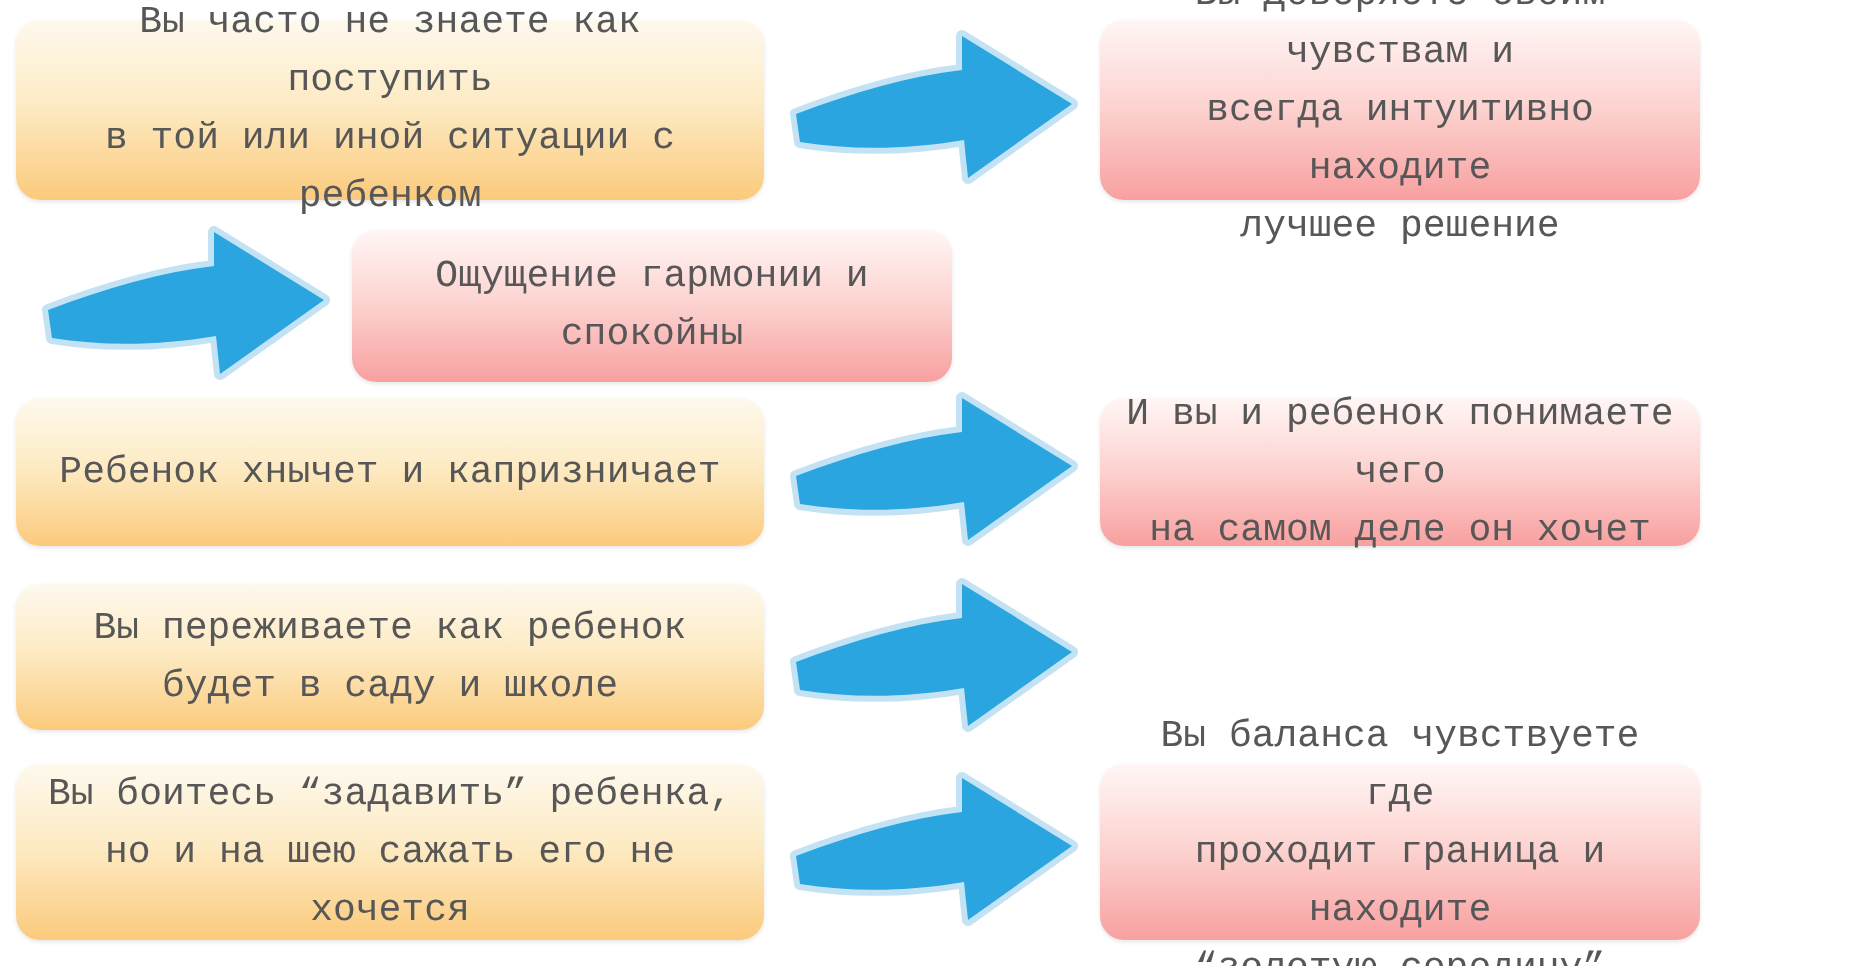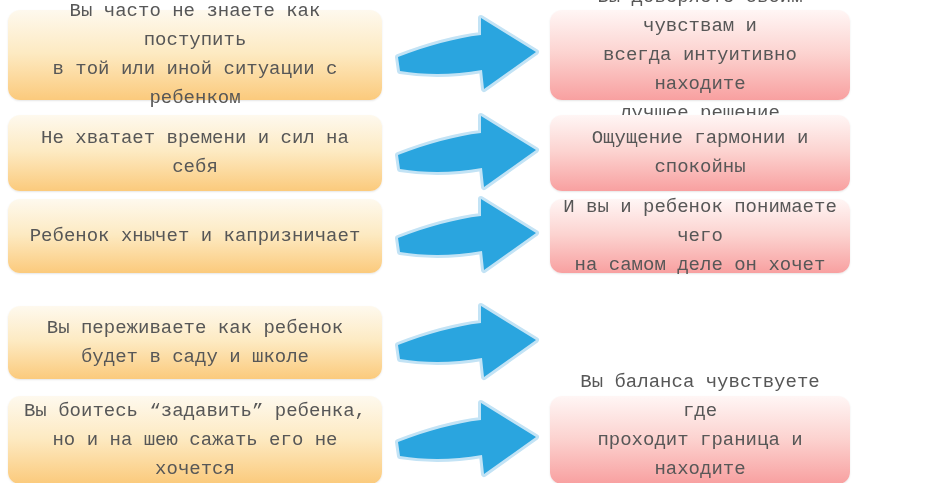--- a/index.html
+++ b/index.html
@@ -18,21 +18,21 @@
     height: 483px;
     position: relative;
   }
   .row {
     display: flex;
     margin-left: 8px;
   }
   .row-1 { height: 90px; margin-top: 10px; }
   .row-2 { height: 76px; margin-top: 15px; }
   .row-3 { height: 74px; margin-top: 8px; }
-  .row-4 { height: 73px; margin-top: 33px; }
+  .row-4 { height: 73px; margin-top: 19px; }
   .row-5 { height: 88px; margin-top: 17px; }
   .box {
     border-radius: 12px;
     display: flex;
     justify-content: center;
     align-items: center;
     padding: 5px 10px;
     box-sizing: border-box;
     box-shadow: 0 1px 2px rgba(0,0,0,0.10);
     font-family: Liberation Mono, monospace;
@@ -80,24 +80,20 @@
       </svg>
     </div>
     <div class="box after">
       <span class="txt">Вы доверяете своим чувствам и
 всегда интуитивно находите
 лучшее решение</span>
     </div>
   </div>
 
   <div class="row row-2">
-    <div class="box before">
-      <span class="txt">Не хватает времени и сил на
-себя</span>
-    </div>
     <div class="arrowcell">
       <svg width="150" height="92" viewBox="0 0 150 92" xmlns="http://www.w3.org/2000/svg">
         <path d="M 7 50 C 36 39, 64 31, 90 28 L 90 11 L 145 45 L 93 82 L 91 63 C 62 68, 34 68, 9 64 Z" fill="#2AA5DF" stroke="#C3E3F5" stroke-width="6" stroke-linejoin="round" paint-order="stroke"></path>
       </svg>
     </div>
     <div class="box after">
       <span class="txt">Ощущение гармонии и спокойны</span>
     </div>
   </div>
 

